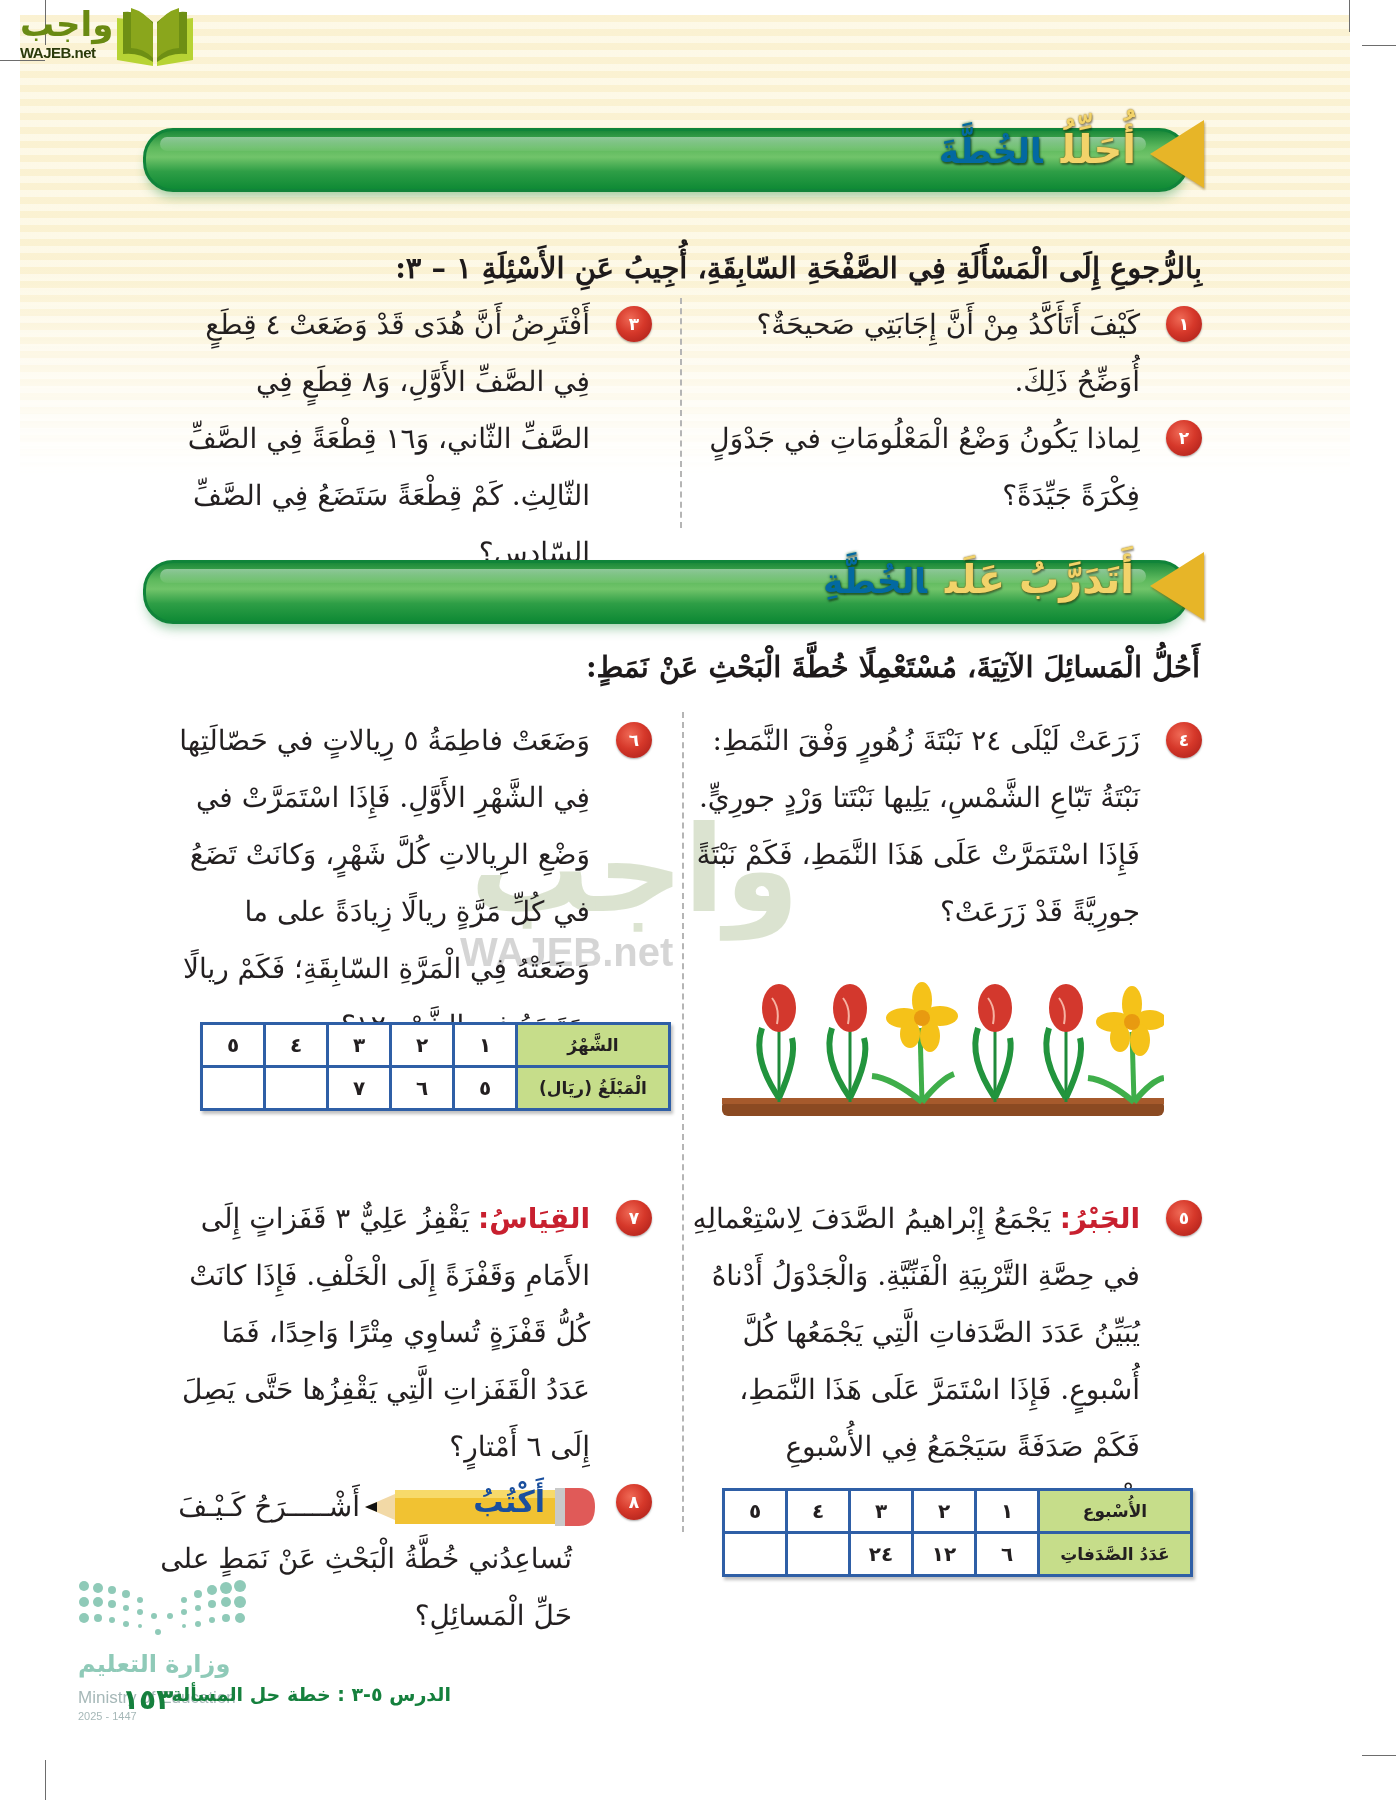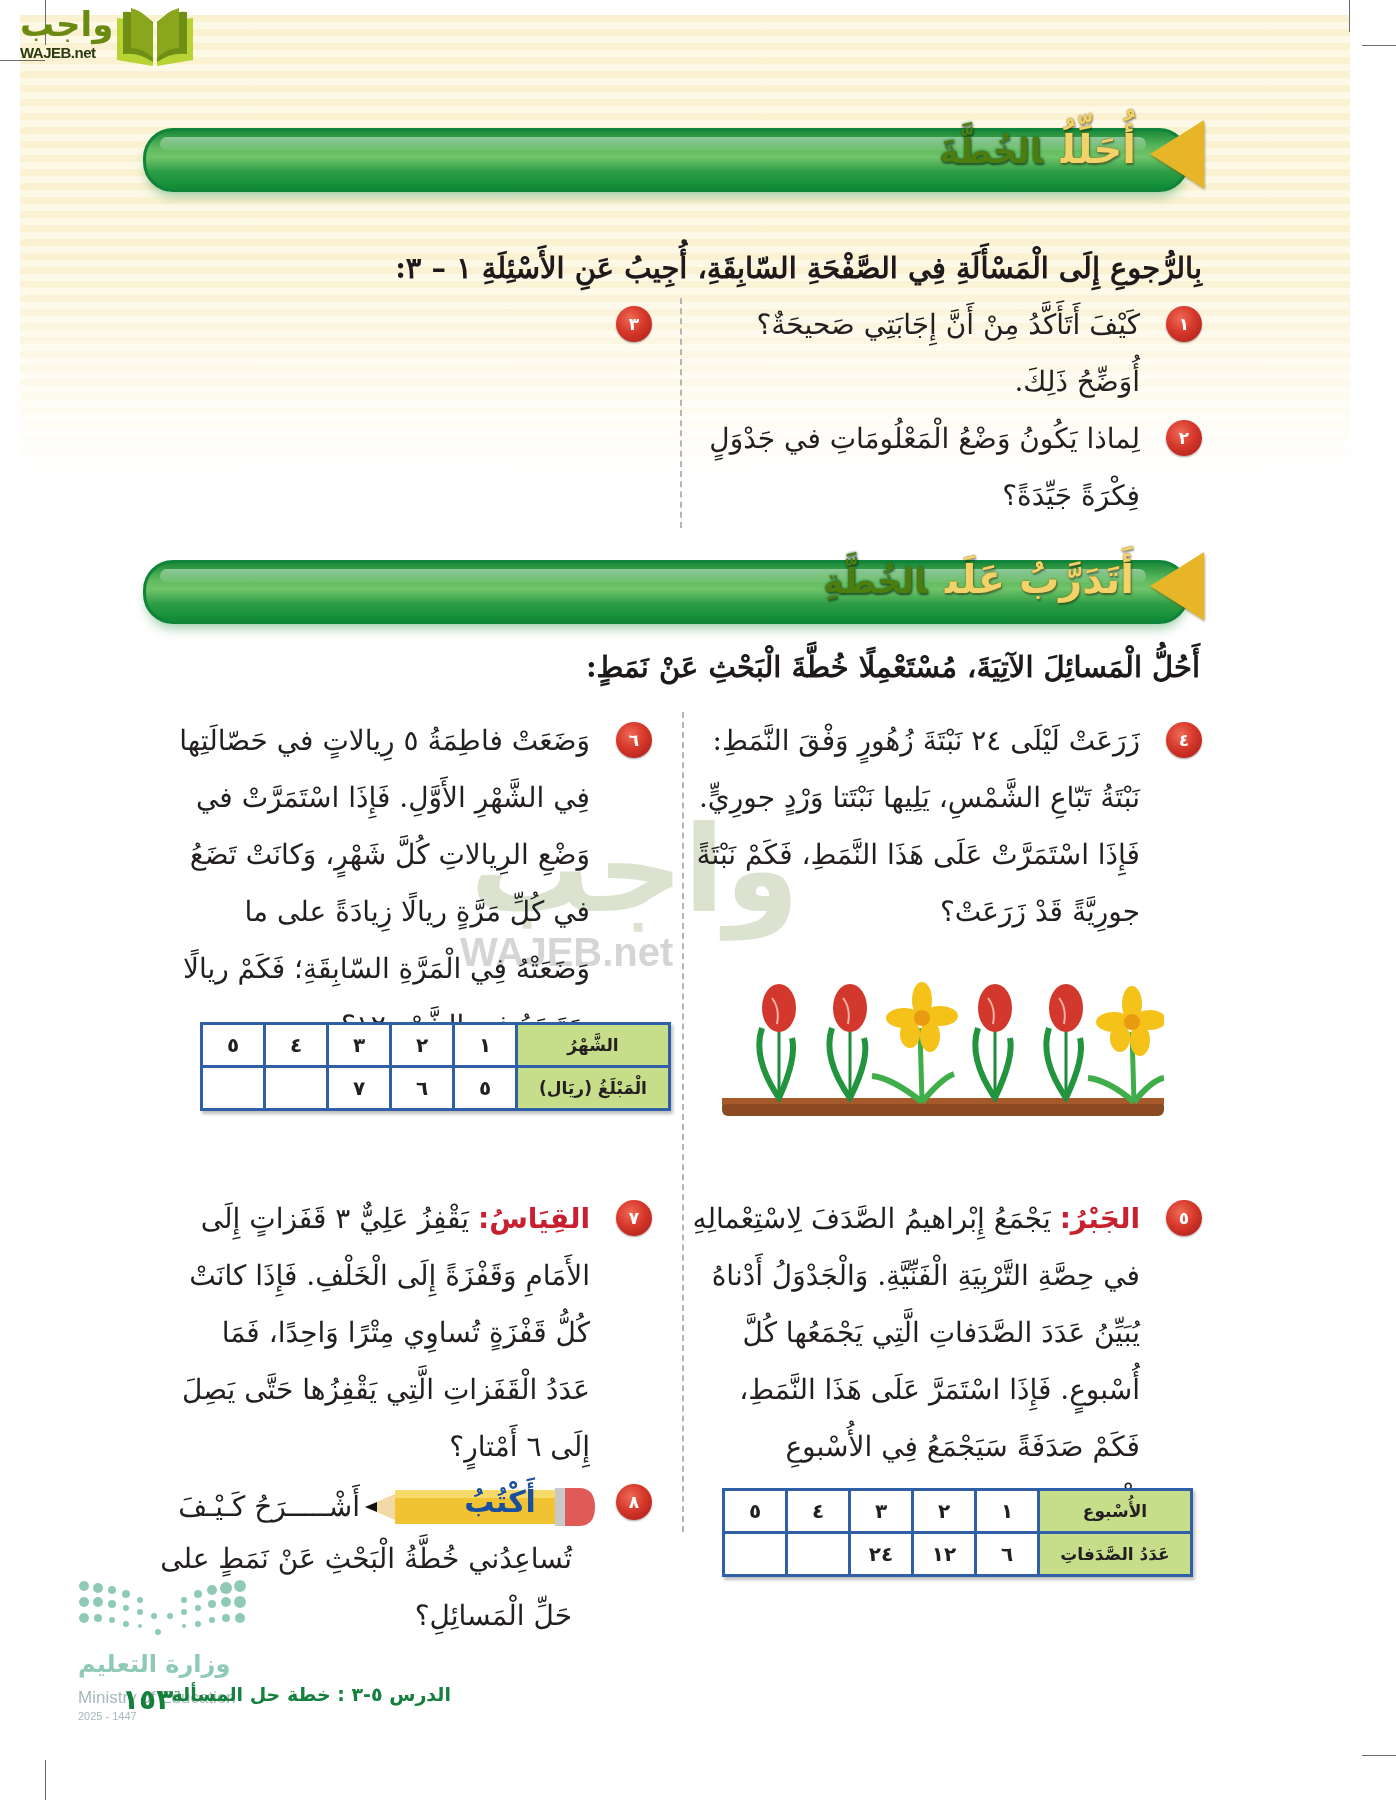--- a/index.html
+++ b/index.html
@@ -30,42 +30,42 @@
       box-shadow: 0 8px 12px -4px rgba(30,140,60,0.45);
       border: 3px solid #10843a;
     }
     .banner::before { content:""; position:absolute; left:14px; right:40px; top:6px; height:14px; border-radius: 10px;
       background: linear-gradient(180deg, rgba(255,255,255,0.45), rgba(255,255,255,0.05)); }
     .banner-tri { position: absolute; width: 0; height: 0;
       border-top: 34px solid transparent; border-bottom: 34px solid transparent;
       border-right: 54px solid #e7b528; filter: drop-shadow(1px 2px 1px rgba(120,80,0,0.5)); }
     .banner-title { position: absolute; direction: rtl; white-space: nowrap; font-weight: bold; }
     .banner-title .gold { color: #f2d36a; font-size: 40px; text-shadow: 0 0 2px #7a5a00, 1px 2px 2px rgba(0,0,0,0.4); }
-    .banner-title .white { color: #4d7c0f; font-size: 34px; text-shadow: 0 0 3px #0d5e26, 1px 2px 2px rgba(0,0,0,0.5); margin-right: 18px; }
+    .banner-title .white { color: #0369a1; font-size: 34px; text-shadow: 0 0 3px #0d5e26, 1px 2px 2px rgba(0,0,0,0.5); margin-right: 18px; }
 
     .instruction { position: absolute; direction: rtl; font-size: 29px; font-weight: bold; white-space: nowrap; color: #1e1a1b; font-family: "DejaVu Serif", serif; }
 
     .q { position: absolute; direction: rtl; font-family: "DejaVu Serif", serif; font-size: 28px; line-height: 57px; color: #231f20; }
     .q .badge { position: absolute; right: -62px; top: 10px; }
     .badge { width: 36px; height: 36px; border-radius: 50%;
       background: radial-gradient(circle at 40% 35%, #ef6a56 0%, #d6382a 45%, #a51b17 100%);
       color: #fff; font-size: 17px; font-weight: bold; display: flex; align-items: center; justify-content: center;
       box-shadow: 0 1px 2px rgba(0,0,0,0.35); font-family: "DejaVu Sans", sans-serif; }
     .q .red-label { color: #c8202f; font-weight: bold; font-family: "DejaVu Sans", sans-serif; }
 
     .divider { position: absolute; width: 0; border-left: 2px dashed #b5b5b5; }
 
     table.data { position: absolute; border-collapse: collapse; direction: rtl; box-shadow: 2px 3px 3px rgba(0,0,0,0.25); }
     table.data td { border: 3px solid #2f5fa6; height: 38px; text-align: center; font-size: 20px; font-weight: bold; background: #fff; width: 58px; font-family: "DejaVu Sans", sans-serif; }
     table.data td.head { background: #c6dd8a; width: 148px; font-size: 17px; }
 
     .flowers { position: absolute; left: 722px; top: 978px; width: 442px; height: 142px; }
 
     .pencil { position: absolute; left: 365px; top: 1482px; width: 230px; height: 50px; }
-    .pencil-label { position: absolute; left: 455px; top: 1484px; width: 90px; text-align: center; color: #1a4f9e; font-weight: bold; font-size: 30px; direction: rtl; font-family: "DejaVu Sans", sans-serif; }
+    .pencil-label { position: absolute; left: 455px; top: 1484px; width: 90px; color: #1a4f9e; font-weight: bold; font-size: 30px; direction: rtl; font-family: "DejaVu Sans", sans-serif; }
 
     .moe { position: absolute; left: 78px; top: 1580px; }
     .moe-ar { position: absolute; left: 78px; top: 1650px; font-size: 24px; color: #8fcab8; direction: rtl; white-space: nowrap; font-weight: bold; }
     .moe-en { position: absolute; left: 78px; top: 1688px; font-size: 17px; color: #a6b8b8; font-family: "Liberation Sans", sans-serif; }
     .moe-year { position: absolute; left: 78px; top: 1710px; font-size: 11px; color: #a6b8b8; font-family: "Liberation Sans", sans-serif; }
 
     .footer { position: absolute; top: 1683px; direction: rtl; white-space: nowrap; font-weight: bold; color: #15803d; }
     .footer-lesson { right: 945px; font-size: 19px; }
     .footer-page { left: 122px; font-size: 28px; }
     .watermark-ar { position: absolute; left: 470px; top: 800px; font-size: 120px; font-weight: bold; color: #9bb27a; opacity: 0.35; direction: rtl; }
@@ -109,20 +109,21 @@
 </div>
 <div class="q" style="right:256px;top:410px;width:450px;">
   <div class="badge">٢</div>
   <span>لِماذا يَكُونُ وَضْعُ الْمَعْلُومَاتِ في جَدْوَلٍ فِكْرَةً جَيِّدَةً؟</span>
 </div>
 
 <div class="divider" style="left:680px;top:298px;height:230px;"></div>
 
 <div class="q" style="right:806px;top:296px;width:412px;">
   <div class="badge">٣</div>
+  <span>أَفْتَرِضُ أَنَّ هُدَى قَدْ وَضَعَتْ ٤ قِطَعٍ فِي الصَّفِّ الأَوَّلِ، وَ٨ قِطَعٍ فِي الصَّفِّ الثّاني، وَ١٦ قِطْعَةً فِي الصَّفِّ الثّالِثِ. كَمْ قِطْعَةً سَتَضَعُ فِي الصَّفِّ السّادِسِ؟</span>
 </div>
 
 <div class="banner" style="left:143px;top:560px;width:1040px;"></div>
 <div class="banner-tri" style="left:1150px;top:552px;"></div>
 <div class="banner-title" style="right:262px;top:556px;">
   <span class="gold">أَتَدَرَّبُ عَلَى</span><span class="white">الخُطَّةِ</span>
 </div>
 
 <div class="instruction" style="right:196px;top:650px;">أَحُلُّ الْمَسائِلَ الآتِيَةَ، مُسْتَعْمِلًا خُطَّةَ الْبَحْثِ عَنْ نَمَطٍ:</div>
 

